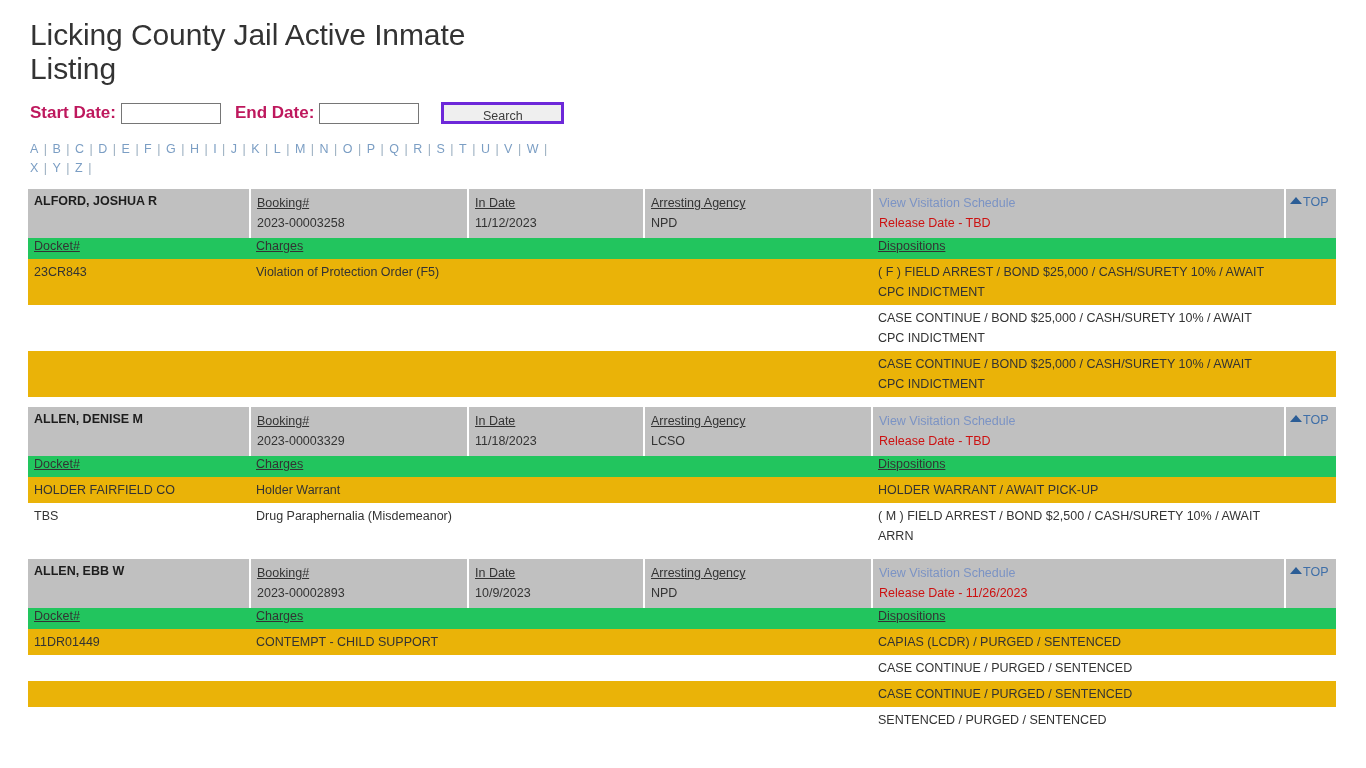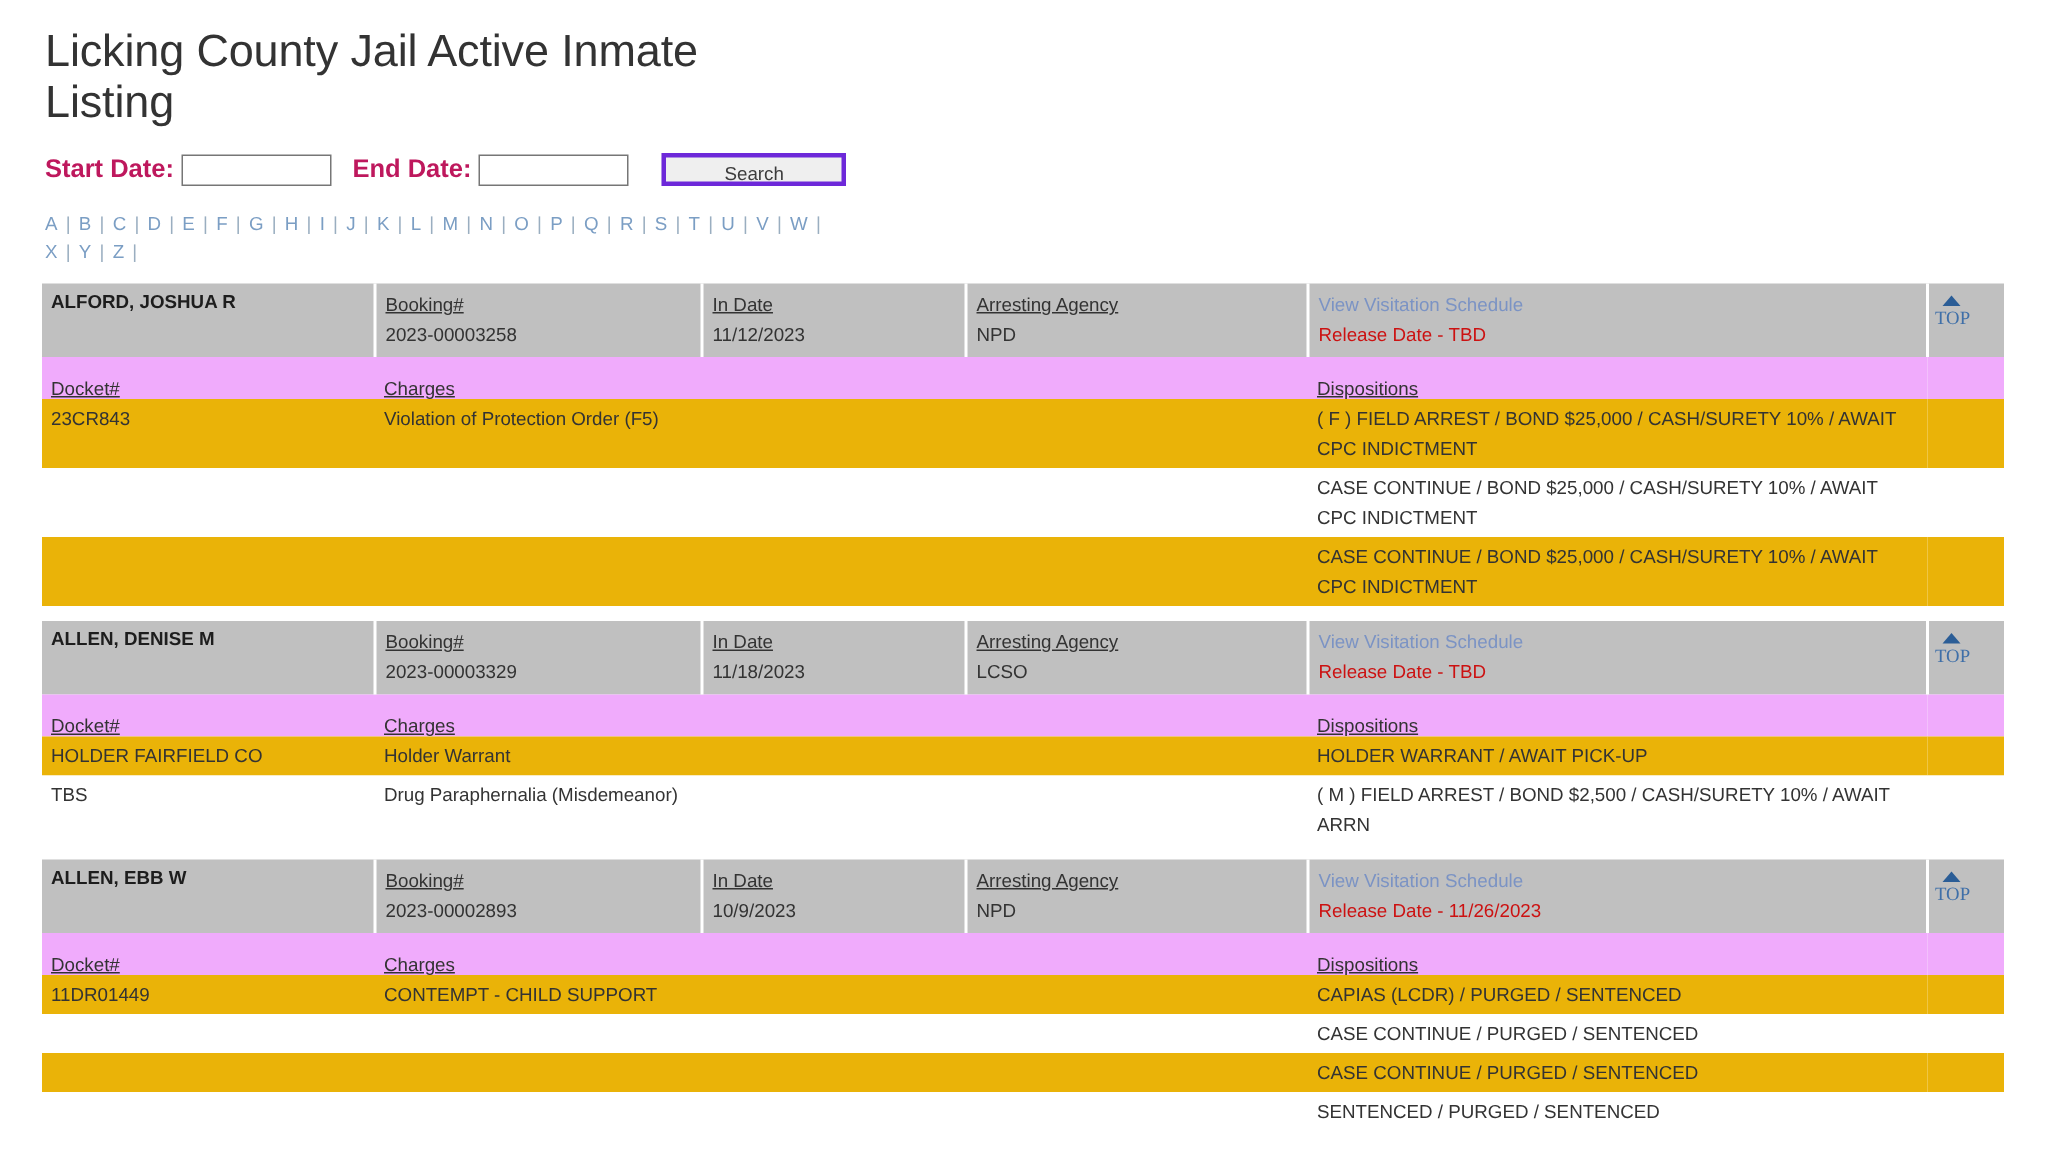--- a/index.html
+++ b/index.html
@@ -145,39 +145,38 @@
     text-align: left;
     padding-left: 4px !important;
   }
   .top-link {
     color: #3f6fa8;
     text-decoration: none;
     font-size: 12.5px;
     display: inline-flex;
     align-items: center;
     cursor: pointer;
-    font-family: Liberation Serif, serif;
-    flex-direction: column;
+    font-family: Liberation Sans, sans-serif;
   }
   .caret-up {
     display: inline-block;
     width: 0; height: 0;
     border-left: 6px solid transparent;
     border-right: 6px solid transparent;
     border-bottom: 7px solid #2b5d96;
     margin-right: 1px;
     position: relative;
     top: -1px;
   }
 
   
   .sub-head td {
-    background: #f0abfc;
+    background: #22c55e;
     height: 21px;
-    padding: 14px 6px 0 6px;
+    padding: 1px 6px 0 6px;
   }
   .sub-head span {
     text-decoration: underline;
     color: #333333;
     font-size: 12.5px;
   }
 
   
   .detail-row td {
     padding: 3px 6px 3px 6px;

